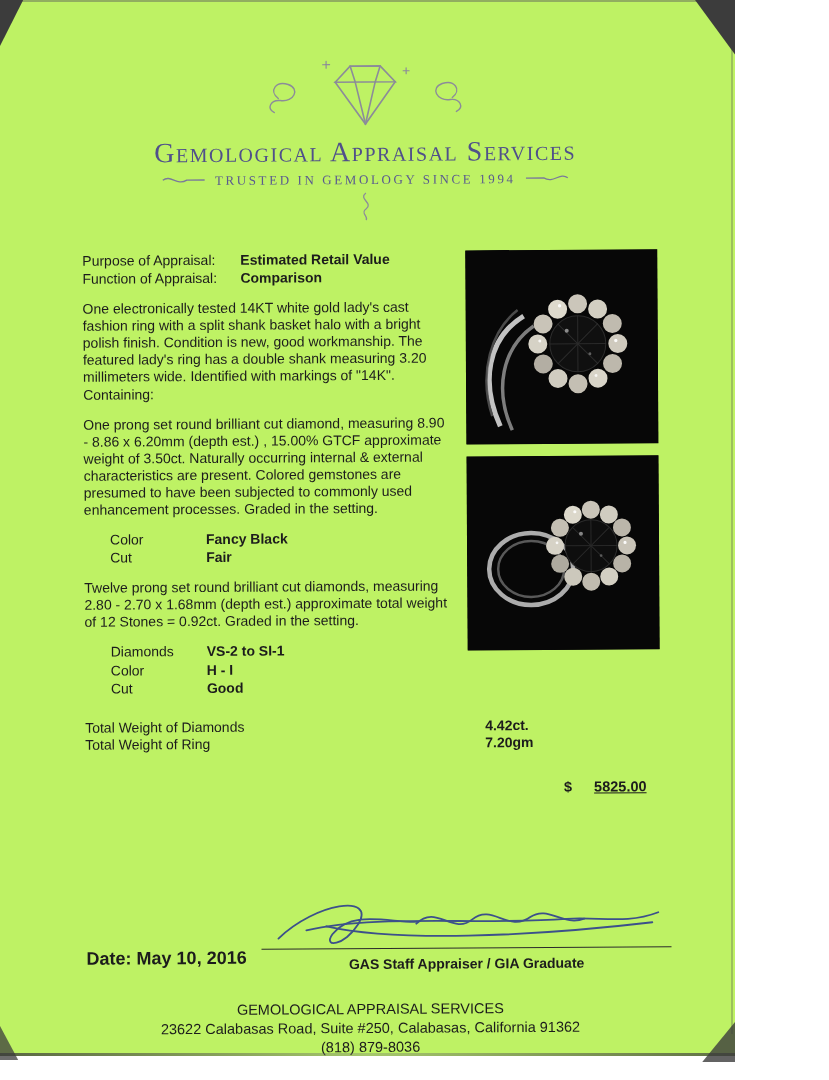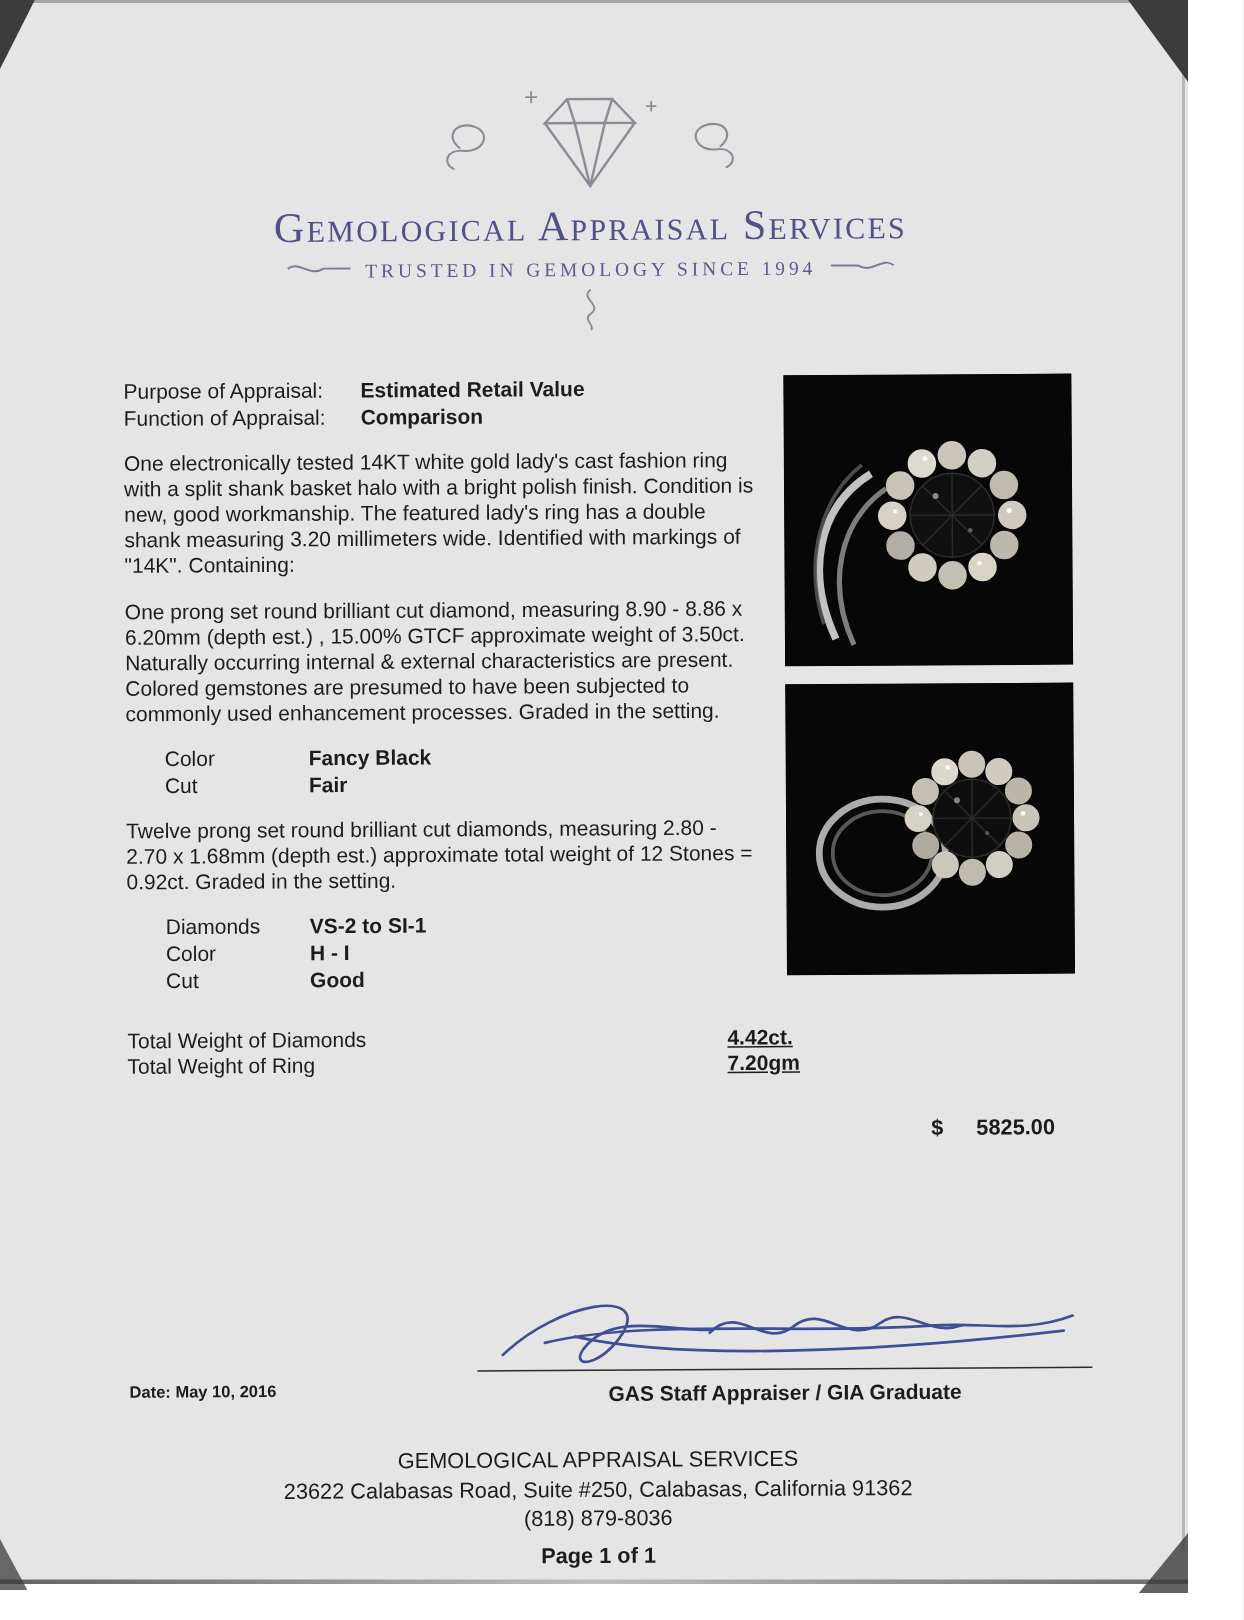--- a/index.html
+++ b/index.html
@@ -3,21 +3,21 @@
 <meta charset="utf-8">
 <style>
   * { margin:0; padding:0; box-sizing:border-box; }
   html,body { width:829px; height:1080px; }
   body {
     font-family:"Liberation Sans", sans-serif;
     color:#1c1c1c;
     background:#ffffff;
     overflow:hidden;
   }
-  .scan { position:relative; width:792px; height:1080px; background:#e5e5e5; overflow:hidden; }
+  .scan { position:relative; width:735px; height:1080px; background:#bef264; overflow:hidden; }
   .content { position:absolute; inset:0; transform:rotate(-0.35deg); transform-origin:50% 50%; }
 
   
   .edge-top { position:absolute; top:0; left:0; right:0; height:2px; background:rgba(90,90,90,.45); z-index:5; }
   .corner { position:absolute; background:#3c3c3c; z-index:6; }
   .corner.tl { top:0; left:0; width:40px; height:46px; clip-path:polygon(0 0,58% 0,0 100%); }
   .corner.tr { top:0; right:0; width:54px; height:62px; clip-path:polygon(26% 0,100% 0,100% 88%); }
   .corner.bl { bottom:20px; left:0; width:26px; height:34px; clip-path:polygon(0 0,0 100%,70% 100%); opacity:.75; }
   .corner.br { bottom:18px; right:0; width:42px; height:40px; clip-path:polygon(100% 0,100% 100%,22% 100%); opacity:.8; }
   .edge-right { position:absolute; right:2px; top:46px; bottom:46px; width:2px; background:rgba(80,80,80,.3); z-index:5; }
@@ -47,29 +47,29 @@
   .bold { font-weight:bold; }
   p.desc { margin-top:13px; }
   .specs { margin:13px 0 0 26px; display:grid; grid-template-columns:96px 1fr; row-gap:1px; }
   .photo-col { width:192px; display:flex; flex-direction:column; gap:12px; }
   .photo { width:192px; height:194px; background:#070707; overflow:hidden; }
   .photo svg { display:block; }
 
   .totals { margin-top:22px; }
   .trow { display:flex; }
   .trow .tlabel { width:400px; }
-  .trow .tvalue { font-weight:bold;text-decoration:underline; }
+  .trow .tvalue { font-weight:bold; }
   .retail-row { display:flex; align-items:baseline; margin-top:28px; font-weight:bold; font-size:14.5px; }
   .retail-spacer { flex:1; }
   .retail-currency { }
-  .retail-value { margin-left:22px; margin-right:14px; }
+  .retail-value { margin-left:22px; margin-right:14px;text-decoration:underline; }
 
   
   .sig-block { display:flex; align-items:flex-end; padding:0 66px 0 84px; margin-top:96px; }
-  .date-label { font-weight:bold; font-size:11px; padding-bottom:4px; }
+  .date-label { font-weight:bold; font-size:18px; padding-bottom:4px; }
   .sig-area { margin-left:auto; width:410px; text-align:center; }
   .sig-svg { display:block; margin:0 auto -8px auto; }
   .sig-line { border-top:1.5px solid #2a2a2a; }
   .appraiser { font-weight:bold; font-size:14px; margin-top:7px; }
 
   
   .footer { text-align:center; margin-top:28px; font-size:14.5px; line-height:1.32; }
   .footer .page-label { font-weight:bold; margin-top:6px; }
 </style>
 </head>

